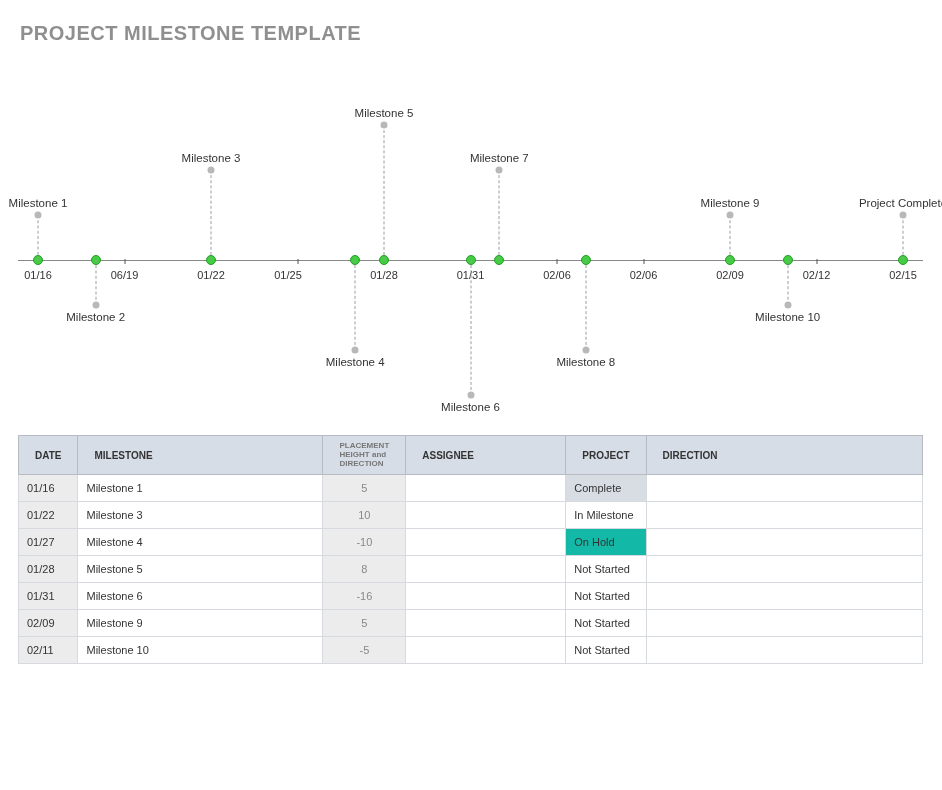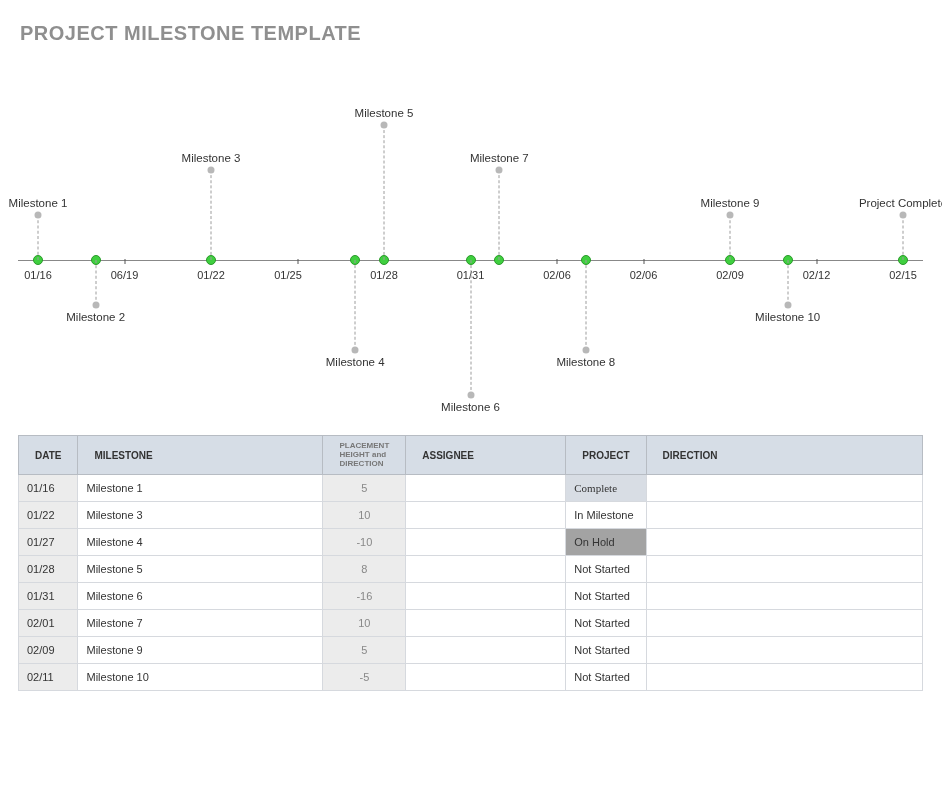--- a/index.html
+++ b/index.html
@@ -100,22 +100,22 @@
     padding:6px 8px;
     vertical-align:middle;
     height:27px;
   }
   .col-date{ width:55px; background:#ececec; text-align:left;}
   .col-ms{ width:245px;}
   .col-ph{ width:80px; background:#ececec; text-align:center; color:#888;}
   .col-as{ width:160px;}
   .col-st{ width:70px; text-align:left;}
   .col-cm{ }
-  .st-complete{ background:#d8dde4;font-family:Liberation Serif, serif;}
-  .st-hold{ background:#a3a3a3;}
+  .st-complete{ background:#d8dde4;}
+  .st-hold{ background:#14b8a6;}
 </style>
 </head>
 <body>
 
 <div class="title">PROJECT MILESTONE TEMPLATE</div>
 
 <div class="timeline-wrap" id="timeline">
     <div class="axis" style="top: 205px;">
       <div class="tick-mark" style="left: 20px;"></div>
       <div class="tick" style="left: 20px;">01/16</div>
@@ -232,28 +232,20 @@
       </tr>
       <tr>
         <td class="col-date">01/31</td>
         <td class="col-ms">Milestone 6</td>
         <td class="col-ph">-16</td>
         <td class="col-as"></td>
         <td class="col-st">Not Started</td>
         <td class="col-cm"></td>
       </tr>
       <tr>
-        <td class="col-date">02/01</td>
-        <td class="col-ms">Milestone 7</td>
-        <td class="col-ph">10</td>
-        <td class="col-as"></td>
-        <td class="col-st">Not Started</td>
-        <td class="col-cm"></td>
-      </tr>
-      <tr>
         <td class="col-date">02/09</td>
         <td class="col-ms">Milestone 9</td>
         <td class="col-ph">5</td>
         <td class="col-as"></td>
         <td class="col-st">Not Started</td>
         <td class="col-cm"></td>
       </tr>
       <tr>
         <td class="col-date">02/11</td>
         <td class="col-ms">Milestone 10</td>

